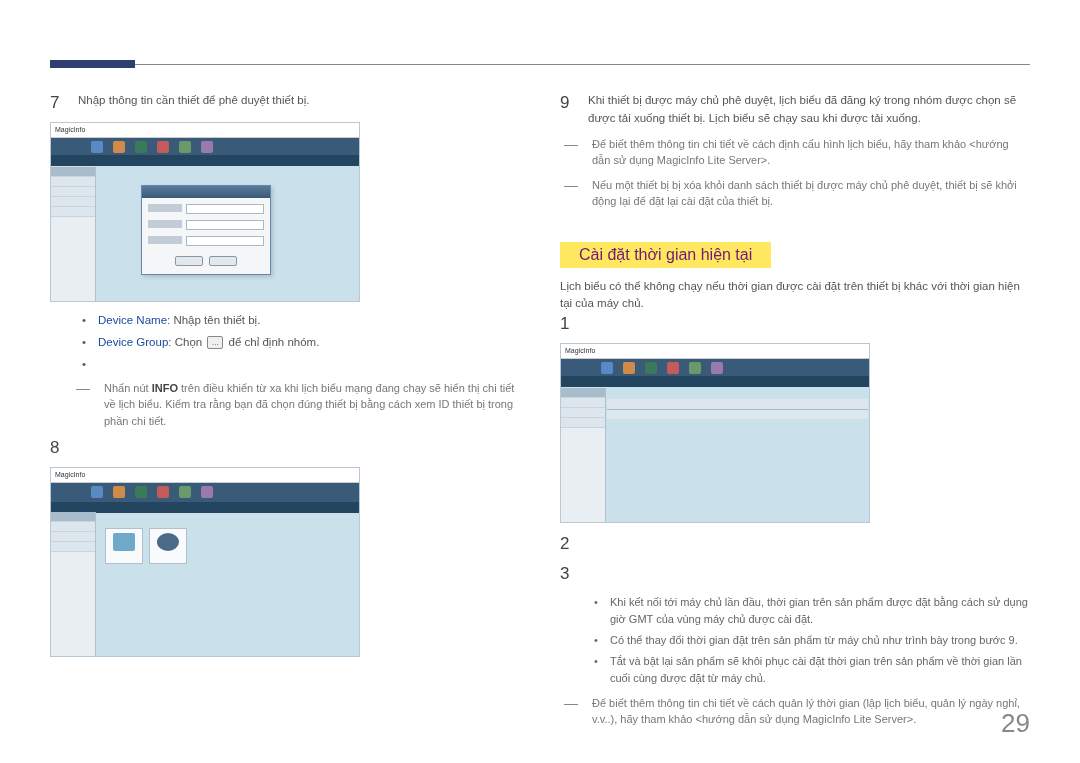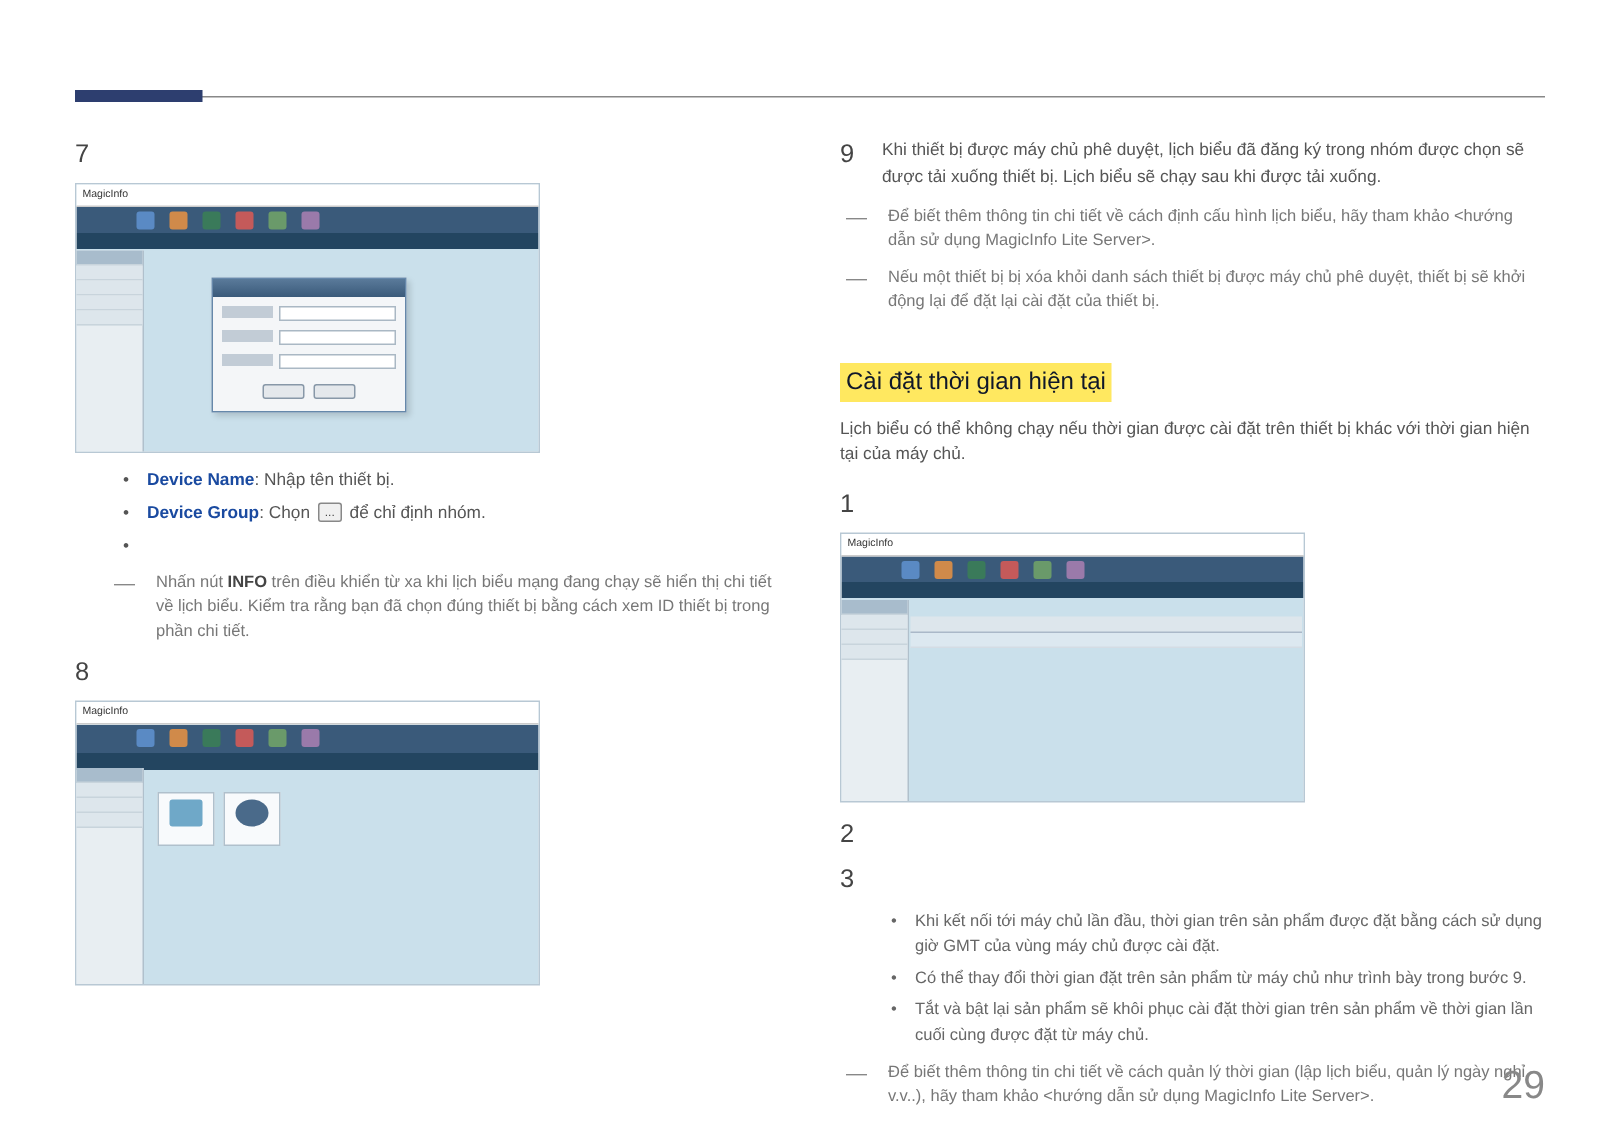--- a/index.html
+++ b/index.html
@@ -116,65 +116,66 @@
     position:absolute; left:46px; right:1px; height:10px;
     background:#fff; border-bottom:1px solid #d4dce4;
   }
   .screenshot.table .tbl-row.r1 { top:66px; background:#dce8f0;}
   .bullet-list { margin: 4px 0 6px 32px; }
   .bullet-row {
     display:flex; gap:10px; font-size:11.5px; color:#555;
     line-height:1.55; margin-bottom:4px;
   }
   .bullet-row .dot { min-width:6px; }
-  .bold-blue { font-weight:bold; color:#1a4aa0;text-align:right; }
+  .bold-blue { font-weight:normal; color:#1a4aa0;text-align:right; }
   .bold-gray { font-weight:bold; color:#444; }
   .browse-btn {
     display:inline-block; vertical-align:middle;
     width:16px; height:13px; border:1px solid #888;
     background:#f0f0f0; font-size:8px; text-align:center;
     line-height:11px; color:#444; border-radius:2px;
     margin:0 2px;
   }
   .dash-note {
     display:flex; gap:8px; font-size:11px; color:#777;
     margin: 0 0 8px 26px; line-height:1.5;
   }
   .dash-note .dash { min-width:20px; font-size:14px; color:#888; line-height:1.2; }
   .h-highlight {
     display:inline-block;
     background:#ffe860;
-    color:#0f172a;
+    color:#701a75;
     font-size:16px;
-    padding:4px 4px;
+    padding:4px 19px;
     margin: 24px 0 10px 0;
   }
   .lead {
     font-size:11.5px; color:#555; line-height:1.55;
-    margin-bottom:12px;
+    margin-bottom:0;
   }
   .sub-bullets { margin: 4px 0 8px 34px; }
   .sub-bullets .bullet-row { font-size:11px; color:#666; }
   .page-num {
     position:absolute; bottom:24px; right:50px;
     font-size:26px; color:#888; font-weight:300;
   }
 </style>
 </head>
 <body>
 
 <div class="header-rule"></div>
 <div class="header-accent"></div>
 
 <div class="columns">
 
   <div class="col">
 
     <div class="step-row">
       <div class="step-num">7</div>
+      <div class="step-text">Nhập thông tin cần thiết để phê duyệt thiết bị.</div>
     </div>
 
     <div class="screenshot modal">
       <div class="logo-bar">MagicInfo</div>
       <div class="iconrow">
         <span style="background:#5a8ac4"></span>
         <span style="background:#d08a4a"></span>
         <span style="background:#3a7a5a"></span>
         <span style="background:#c45a5a"></span>
         <span style="background:#6a9a6a"></span>

